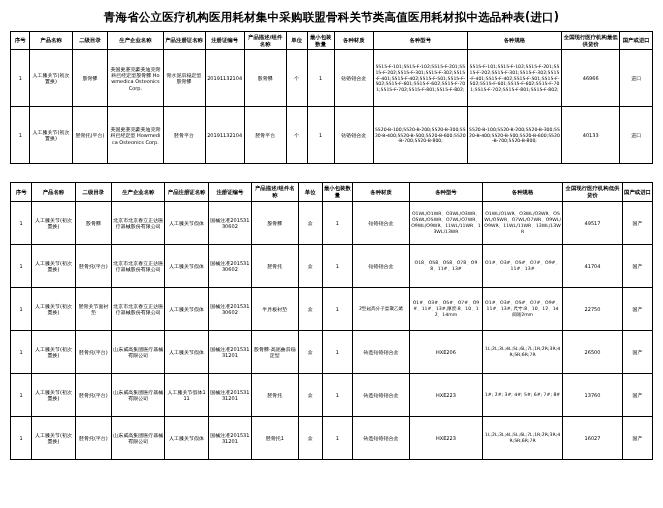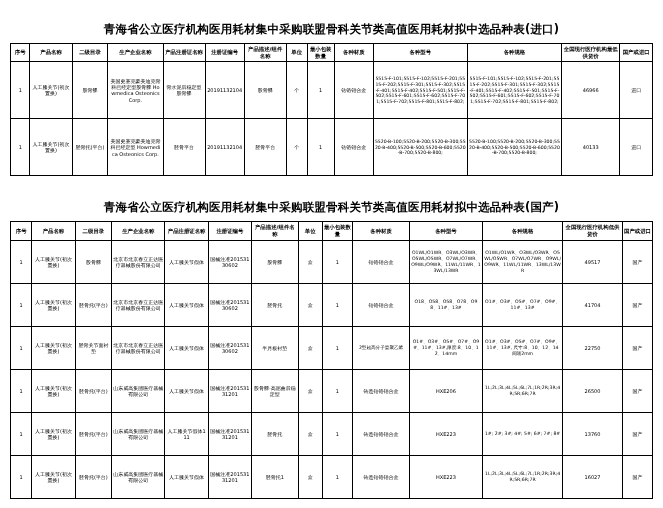--- a/index.html
+++ b/index.html
@@ -3,21 +3,21 @@
 <meta charset="utf-8">
 <style>
   html,body{margin:0;padding:0;}
   body{
     width:663px;
     background:#ffffff;
     font-family:"DejaVu Sans","Liberation Sans",sans-serif;
     color:#000;
     -webkit-font-smoothing:none;
   }
-  .page{width:663px;box-sizing:border-box;padding:16px 10px 6px 10px;}
+  .page{width:663px;box-sizing:border-box;padding:4px 10px 6px 10px;}
   .doc-title{
     text-align:center;
     font-weight:bold;
     font-size:11.5px;
     letter-spacing:0.2px;
     margin:6px 0 6px 0;
     line-height:1.3;
   }
   table{
     border-collapse:collapse;
@@ -115,21 +115,20 @@
         <td class="small">5520-B-100;5520-B-200;5520-B-300;5520-B-400;5520-B-500;5520-B-600;5520-B-700;5520-B-800;</td>
         <td class="small">5520-B-100;5520-B-200;5520-B-300;5520-B-400;5520-B-500;5520-B-600;5520-B-700;5520-B-800;</td>
         <td>40133</td>
         <td>进口</td>
       </tr>
     </tbody>
   </table>
 
   <div class="spacer"></div>
 
-  <div class="doc-title">青海省公立医疗机构医用耗材集中采购联盟骨科关节类高值医用耗材拟中选品种表(国产)</div>
 
   <table class="t2">
     <colgroup>
       <col style="width:3.2%">
         <col style="width:6.5%">
         <col style="width:5.5%">
         <col style="width:8.0%">
       <col style="width:6.5%">
         <col style="width:6.5%">
         <col style="width:7.0%">

